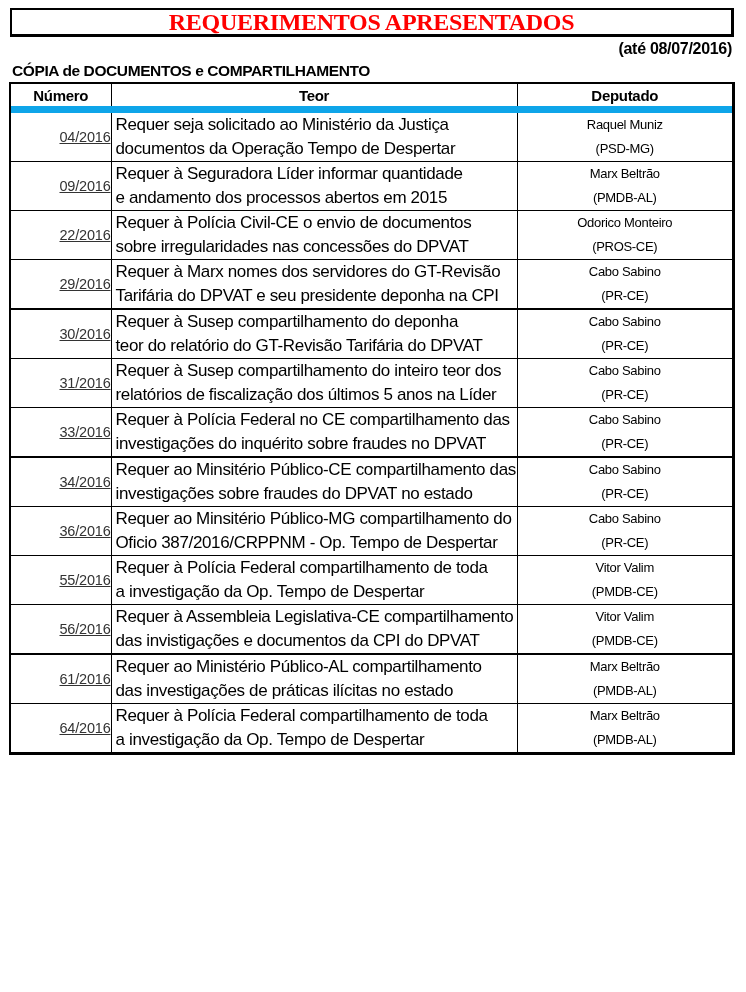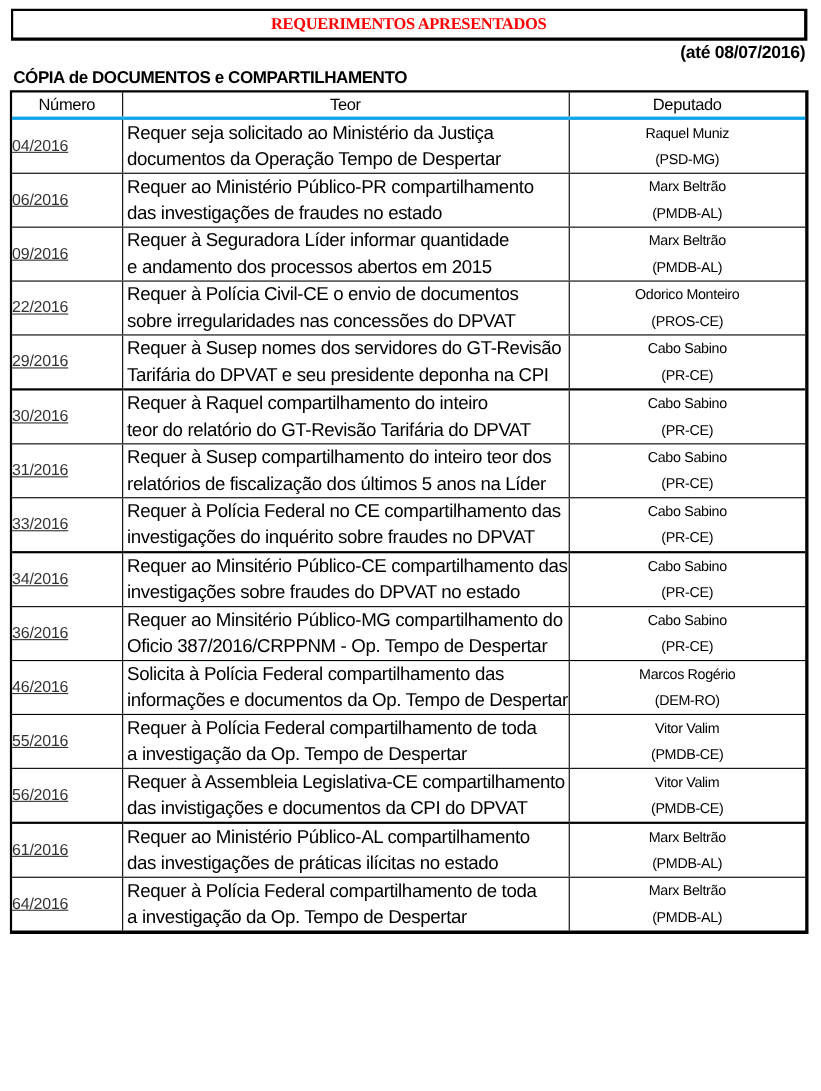--- a/index.html
+++ b/index.html
@@ -4,48 +4,48 @@
 <style>
   html, body { margin: 0; padding: 0; background: #ffffff; }
   body { width: 746px; height: 992px; position: relative; overflow: hidden; font-family: "Liberation Sans", sans-serif; color: #000; }
   .title-box {
     position: absolute; left: 10px; top: 8px; width: 719px; height: 24px;
     border: 2px solid #000; border-right-width: 3px; border-bottom-width: 3px;
     display: flex; align-items: center; justify-content: center;
   }
   .title-text {
     font-family: "Liberation Serif", serif; font-weight: bold; color: #ff0000;
-    font-size: 15px; letter-spacing: -0.3px; line-height: 24px;
+    font-size: 24px; letter-spacing: -0.3px; line-height: 24px;
   }
   .date-note {
     position: absolute; right: 14px; top: 40px; font-size: 16px; font-weight: bold;
     letter-spacing: -0.3px;
   }
   .section-title {
     position: absolute; left: 12px; top: 62px; font-size: 15.5px; font-weight: bold;
     letter-spacing: -0.4px;
   }
   .table-wrap {
     position: absolute; left: 9px; top: 82px; width: 721px;
     border: 2px solid #000; border-right-width: 3px; border-bottom-width: 3px;
   }
   table { border-collapse: collapse; width: 100%; table-layout: fixed; }
   th, td { padding: 0; border-left: 1px solid #000; }
   th:first-child, td:first-child { border-left: none; }
   col.c-num { width: 100px; }
   col.c-teor { width: 406px; }
   col.c-dep { width: 215px; }
   thead th {
-    height: 22px; font-size: 15px; font-weight: normal; 
-    border-bottom: 3px solid #0ea5e9; letter-spacing: -0.3px;
+    height: 22px; font-size: 15px; font-weight: bold; 
+    border-bottom: 7px solid #0ea5e9; letter-spacing: -0.3px;
   }
   tbody td { height: 47px; border-bottom: 1px solid #000; vertical-align: middle; }
   tbody tr.group-end td { border-bottom: 2px solid #000; }
   tbody tr:last-child td { border-bottom: none; }
-  .num-cell { text-align: left; }
+  .num-cell { text-align: right; }
   .num-link {
     color: #333; text-decoration: underline; font-size: 14.5px; letter-spacing: -0.2px;
     cursor: pointer;
   }
   .teor-cell { padding-left: 4px !important; font-size: 17px; letter-spacing: -0.35px; }
   .teor-cell div, .dep-cell div { line-height: 24px; white-space: nowrap; }
   .dep-cell { text-align: center; font-size: 13px; letter-spacing: -0.3px; }
 </style>
 </head>
 <body>
@@ -76,67 +76,56 @@
           <td class="teor-cell">
             <div>Requer seja solicitado ao Ministério da Justiça</div>
             <div>documentos da Operação Tempo de Despertar</div>
           </td>
           <td class="dep-cell">
             <div>Raquel Muniz</div>
             <div>(PSD-MG)</div>
           </td>
         </tr>
         <tr>
-          <td class="num-cell"><a class="num-link">06/2016</a></td>
-          <td class="teor-cell">
-            <div>Requer ao Ministério Público-PR compartilhamento</div>
-            <div>das investigações de fraudes no estado</div>
+          <td class="num-cell"><a class="num-link">09/2016</a></td>
+          <td class="teor-cell">
+            <div>Requer à Seguradora Líder informar quantidade</div>
+            <div>e andamento dos processos abertos em 2015</div>
           </td>
           <td class="dep-cell">
             <div>Marx Beltrão</div>
             <div>(PMDB-AL)</div>
           </td>
         </tr>
         <tr>
-          <td class="num-cell"><a class="num-link">09/2016</a></td>
-          <td class="teor-cell">
-            <div>Requer à Seguradora Líder informar quantidade</div>
-            <div>e andamento dos processos abertos em 2015</div>
-          </td>
-          <td class="dep-cell">
-            <div>Marx Beltrão</div>
-            <div>(PMDB-AL)</div>
-          </td>
-        </tr>
-        <tr>
           <td class="num-cell"><a class="num-link">22/2016</a></td>
           <td class="teor-cell">
             <div>Requer à Polícia Civil-CE o envio de documentos</div>
             <div>sobre irregularidades nas concessões do DPVAT</div>
           </td>
           <td class="dep-cell">
             <div>Odorico Monteiro</div>
             <div>(PROS-CE)</div>
           </td>
         </tr>
         <tr class="group-end">
           <td class="num-cell"><a class="num-link">29/2016</a></td>
           <td class="teor-cell">
-            <div>Requer à Susep nomes dos servidores do GT-Revisão</div>
+            <div>Requer à Marx nomes dos servidores do GT-Revisão</div>
             <div>Tarifária do DPVAT e seu presidente deponha na CPI</div>
           </td>
           <td class="dep-cell">
             <div>Cabo Sabino</div>
             <div>(PR-CE)</div>
           </td>
         </tr>
         <tr>
           <td class="num-cell"><a class="num-link">30/2016</a></td>
           <td class="teor-cell">
-            <div>Requer à Raquel compartilhamento do inteiro</div>
+            <div>Requer à Susep compartilhamento do deponha</div>
             <div>teor do relatório do GT-Revisão Tarifária do DPVAT</div>
           </td>
           <td class="dep-cell">
             <div>Cabo Sabino</div>
             <div>(PR-CE)</div>
           </td>
         </tr>
         <tr>
           <td class="num-cell"><a class="num-link">31/2016</a></td>
           <td class="teor-cell">
@@ -172,31 +161,20 @@
         </tr>
         <tr>
           <td class="num-cell"><a class="num-link">36/2016</a></td>
           <td class="teor-cell">
             <div>Requer ao Minsitério Público-MG compartilhamento do</div>
             <div>Oficio 387/2016/CRPPNM - Op. Tempo de Despertar</div>
           </td>
           <td class="dep-cell">
             <div>Cabo Sabino</div>
             <div>(PR-CE)</div>
-          </td>
-        </tr>
-        <tr>
-          <td class="num-cell"><a class="num-link">46/2016</a></td>
-          <td class="teor-cell">
-            <div>Solicita à Polícia Federal compartilhamento das</div>
-            <div>informações e documentos da Op. Tempo de Despertar</div>
-          </td>
-          <td class="dep-cell">
-            <div>Marcos Rogério</div>
-            <div>(DEM-RO)</div>
           </td>
         </tr>
         <tr>
           <td class="num-cell"><a class="num-link">55/2016</a></td>
           <td class="teor-cell">
             <div>Requer à Polícia Federal compartilhamento de toda</div>
             <div>a investigação da Op. Tempo de Despertar</div>
           </td>
           <td class="dep-cell">
             <div>Vitor Valim</div>

